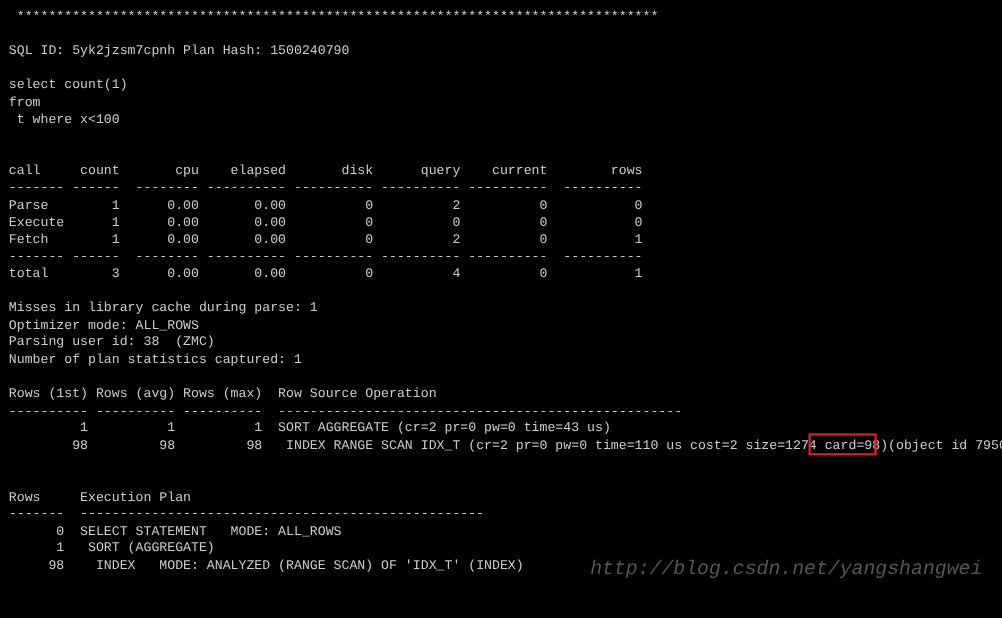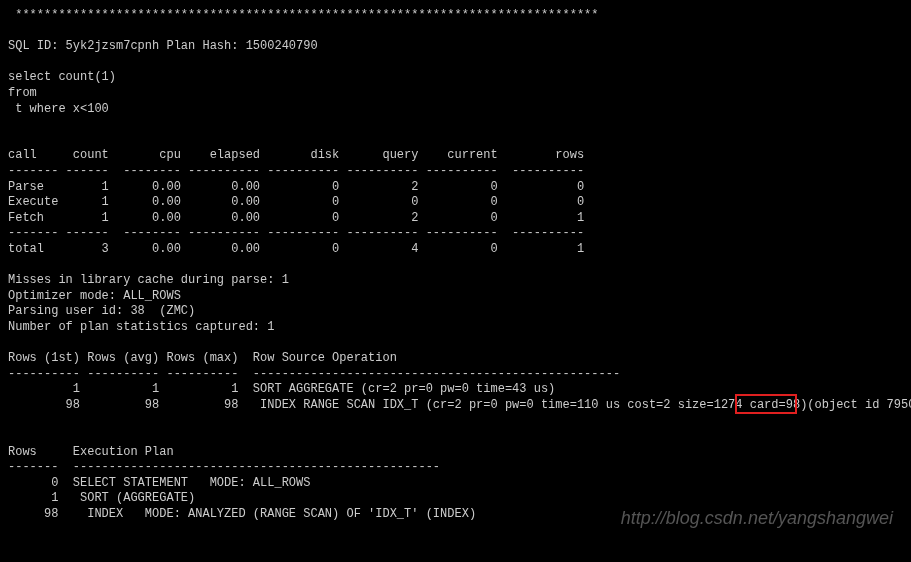--- a/index.html
+++ b/index.html
@@ -22,21 +22,21 @@
     }
     .highlight-box {
       position: absolute;
       border: 2px solid #e02020;
       background: transparent;
       pointer-events: none;
     }
     .watermark {
       position: absolute;
       color: #555;
-      font-family: Liberation Sans, sans-serif;
+      font-family: Liberation Mono, monospace;
       font-size: 18px;
       font-style: italic;
     }
   </style>
 </head>
 <body><div style="white-space: pre;"> *********************************************************************************
 
 SQL ID: 5yk2jzsm7cpnh Plan Hash: 1500240790
 
 select count(1)

